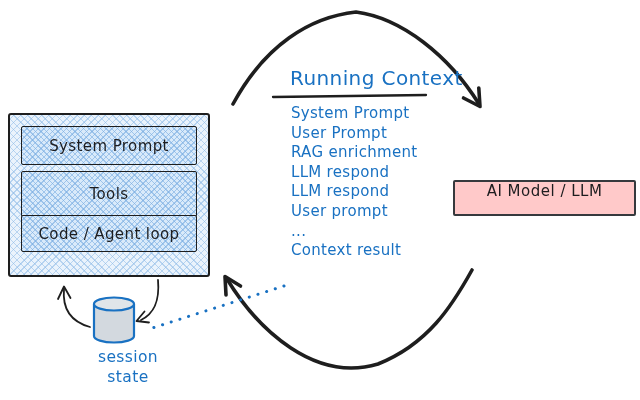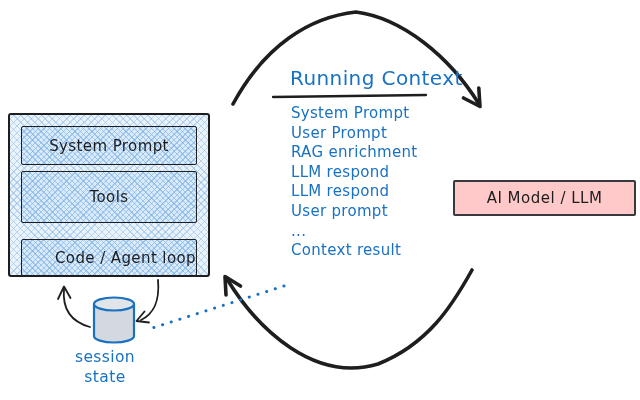--- a/index.html
+++ b/index.html
@@ -35,45 +35,45 @@
     position:absolute;left:11px;width:176px;
     border:1.7px solid var(--ink);border-radius:2px;box-sizing:border-box;
     background-color:#d9eafa;
     background-image:
       repeating-linear-gradient(45deg, rgba(120,172,225,.6) 0 1px, transparent 1px 4px),
       repeating-linear-gradient(-45deg, rgba(120,172,225,.6) 0 1px, transparent 1px 4px);
     display:flex;align-items:center;justify-content:center;
     font-size:15px;letter-spacing:.4px;color:#1d1d1f;
   }
   .agent-item.i0{top:11px;height:39px;}
-  .agent-item.i1{top:56px;height:52px;}
-  .agent-item.i2{top:124px;height:37px;justify-content:flex-end;}
+  .agent-item.i1{top:56px;height:46px;}
+  .agent-item.i2{top:100px;height:37px;}
 
   
   .ai-box{
     position:absolute;left:453px;top:180px;width:183px;height:36px;
     background:var(--pink);border:2px solid #36393d;border-radius:2px;box-sizing:border-box;
-    display:flex;align-items:center;justify-content:center;
+    display:flex;justify-content:center;
     font-size:15px;letter-spacing:.5px;color:#1d1d1f;
   }
 
   
   .ctx-title{
     position:absolute;left:290px;top:66px;
     color:var(--blue);font-size:20px;letter-spacing:.4px;white-space:nowrap;
   }
   .ctx-list{
     position:absolute;left:291px;top:104px;
     color:var(--blue);font-size:15px;letter-spacing:.3px;
   }
   .ctx-item{line-height:19.6px;white-space:nowrap;}
 
   
   .session-label{
-    position:absolute;left:46px;top:347px;width:118px;text-align:center;
+    position:absolute;left:69px;top:347px;width:118px;text-align:center;
     color:var(--blue);font-size:15.5px;line-height:20px;letter-spacing:.4px;
   }
 </style>
 </head>
 <body>
 
 <div class="canvas">
 
   <svg class="layer" viewBox="0 0 640 400">
 

